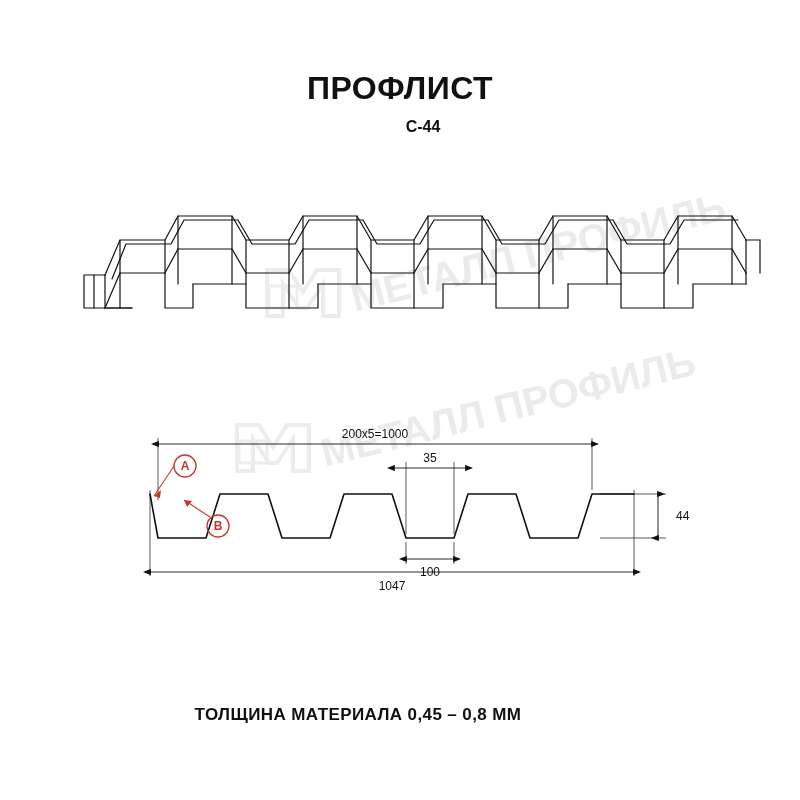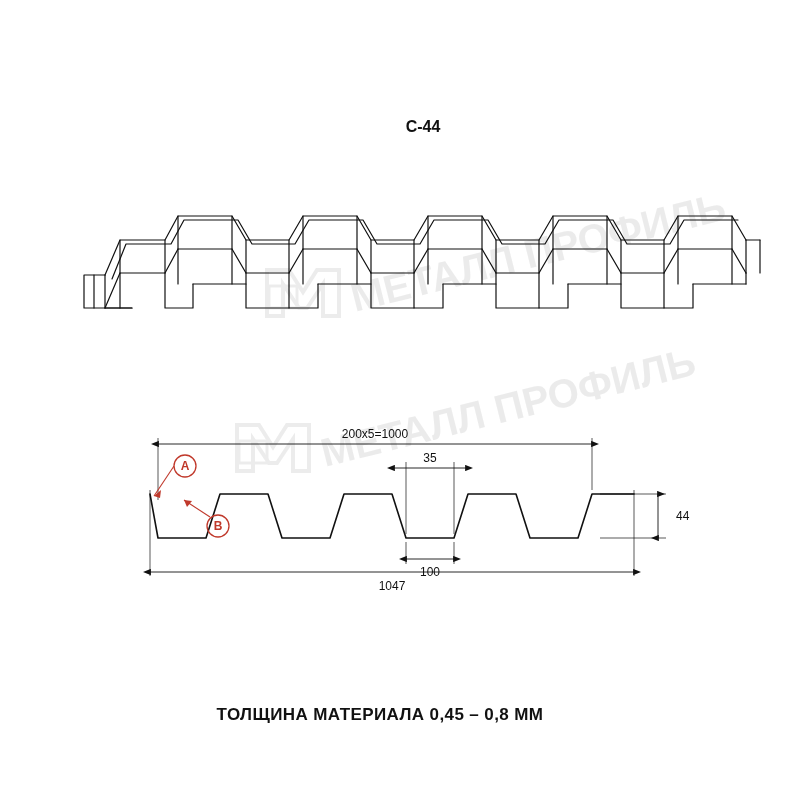--- a/index.html
+++ b/index.html
@@ -44,21 +44,20 @@
   .footer {
     position: absolute;
     top: 705px;
     left: 0;
     width: 716px;
     text-align: center;
     font-size: 17px;
     font-weight: bold;
     letter-spacing: 0.4px;
     color: #111111;
-    margin-left: 22px;
   }
   .iso-wrap {
     position: absolute;
     top: 180px;
     left: 60px;
     width: 690px;
     height: 180px;
   }
   .sec-wrap {
     position: absolute;
@@ -85,20 +84,21 @@
     font-size: 12px;
     font-weight: bold;
     fill: #c0392b;
   }
 </style>
 </head>
 <body>
 
 <div class="page">
 
+  <div class="title">ПРОФЛИСТ</div>
   <div class="subtitle">С-44</div>
 
   <div class="wm wm-1">
     <svg width="420" height="110" viewBox="0 0 420 110">
       <g opacity="0.55">
         <path d="M12 86 L12 40 L34 40 L48 62 L62 40 L84 40 L84 86 L68 86 L68 54 L52 78 L44 78 L28 54 L28 86 Z" fill="none" stroke="#dedede" stroke-width="4"></path>
         <rect x="14" y="56" width="28" height="22" fill="none" stroke="#dedede" stroke-width="3"></rect>
         <text x="100" y="82" font-family="Liberation Sans, sans-serif" font-size="40" font-weight="bold" fill="#dcdcdc" transform="rotate(-14 100 82)">МЕТАЛЛ ПРОФИЛЬ</text>
       </g>
     </svg>

